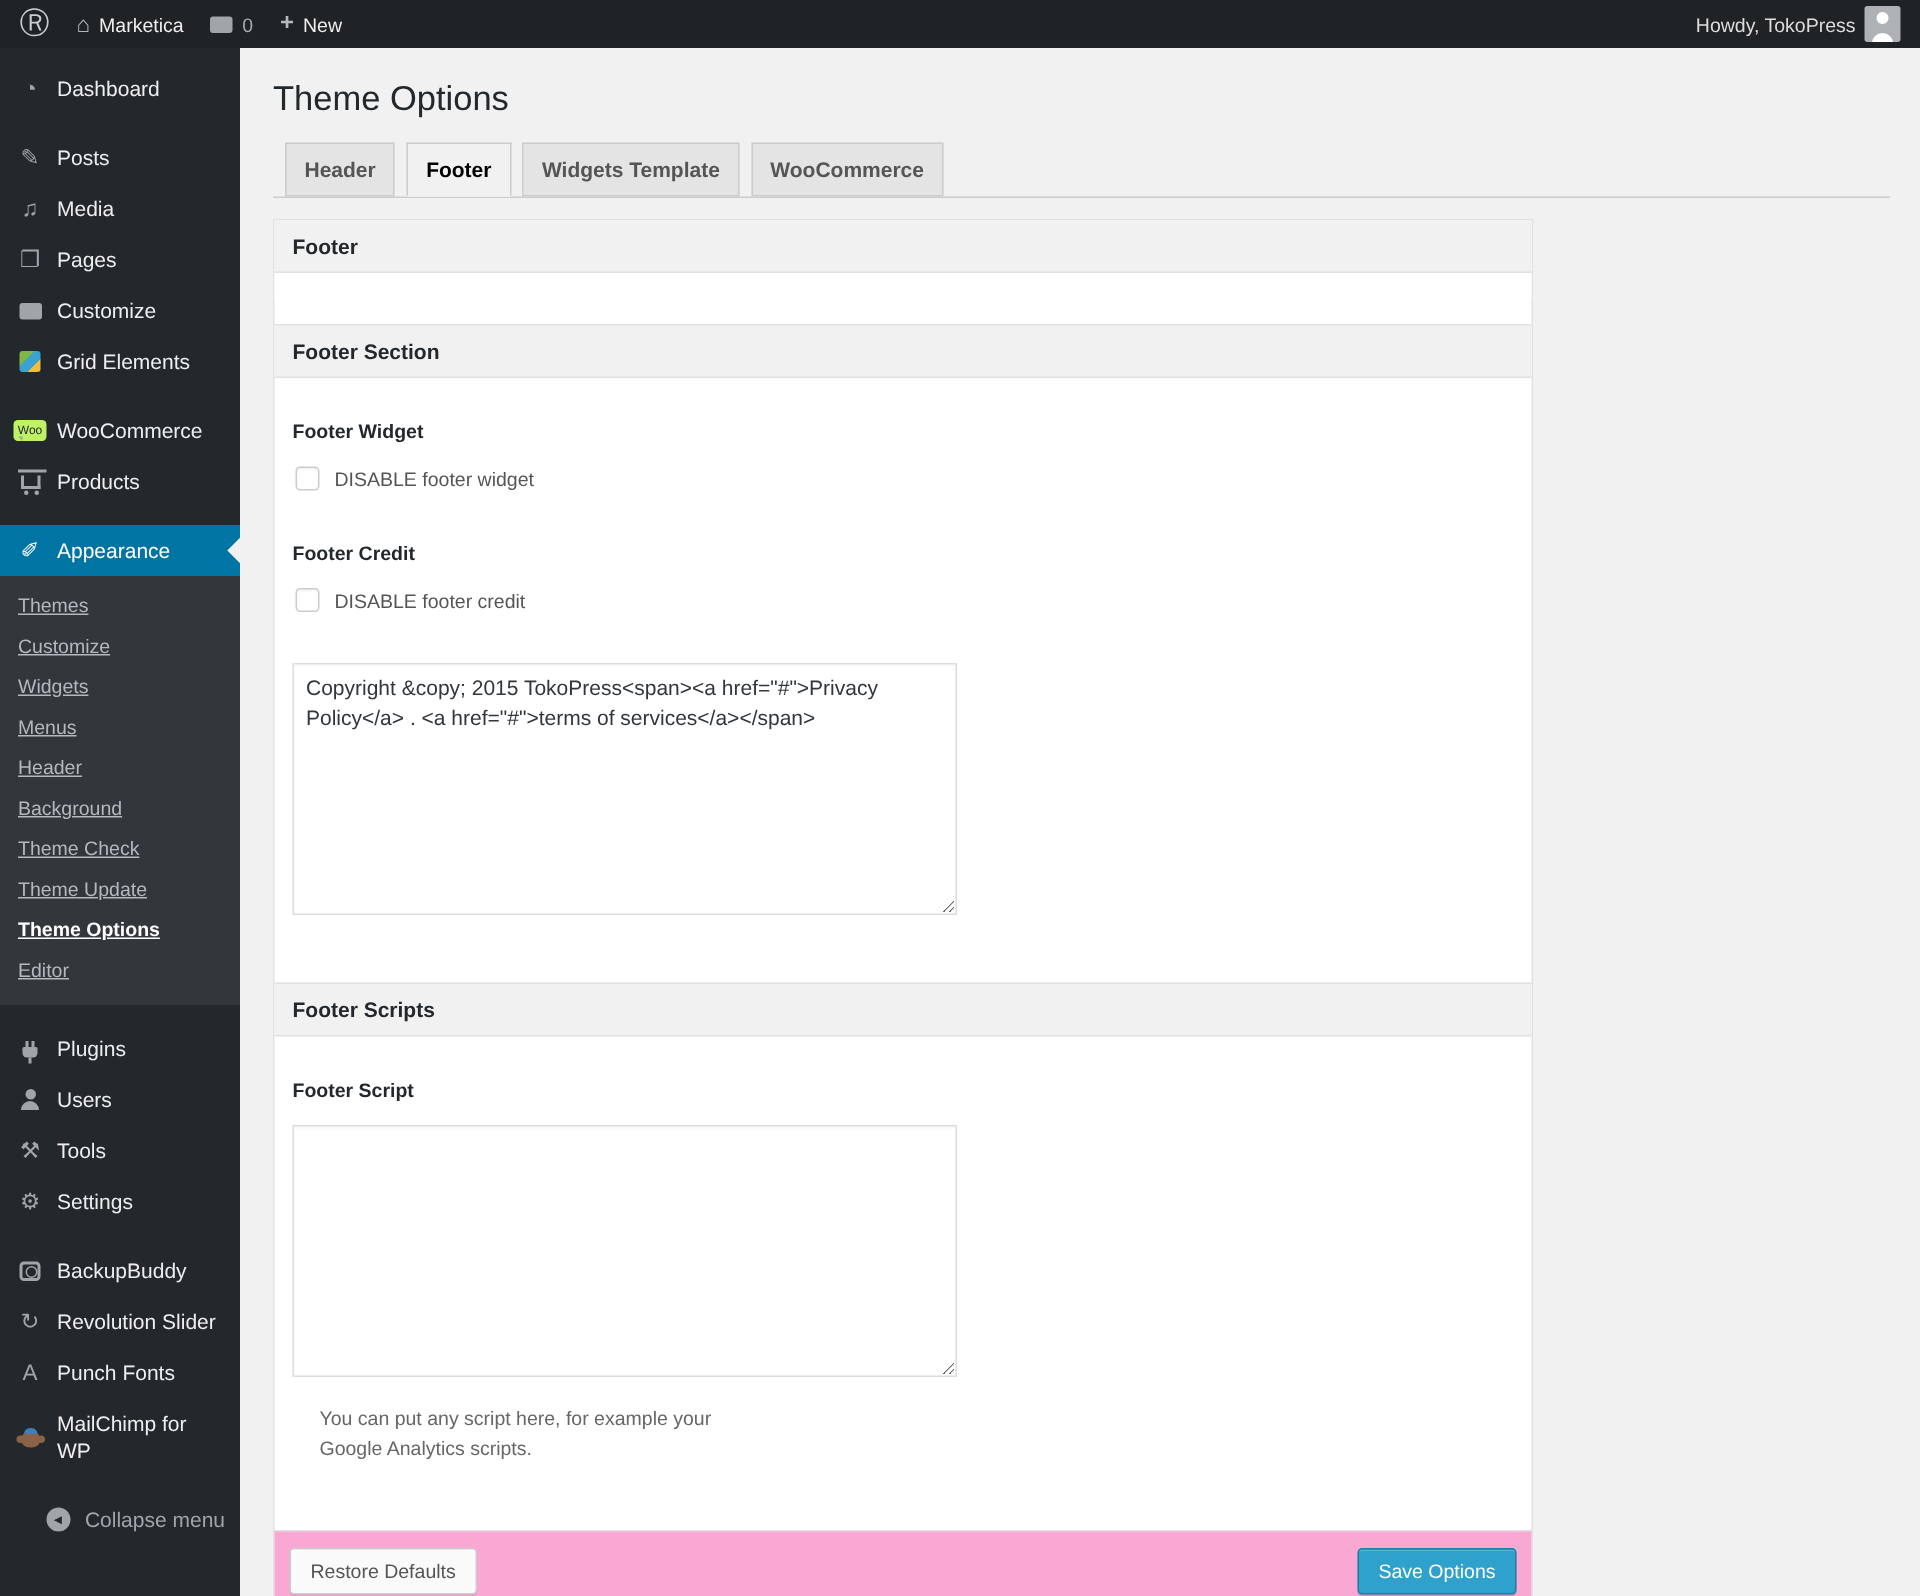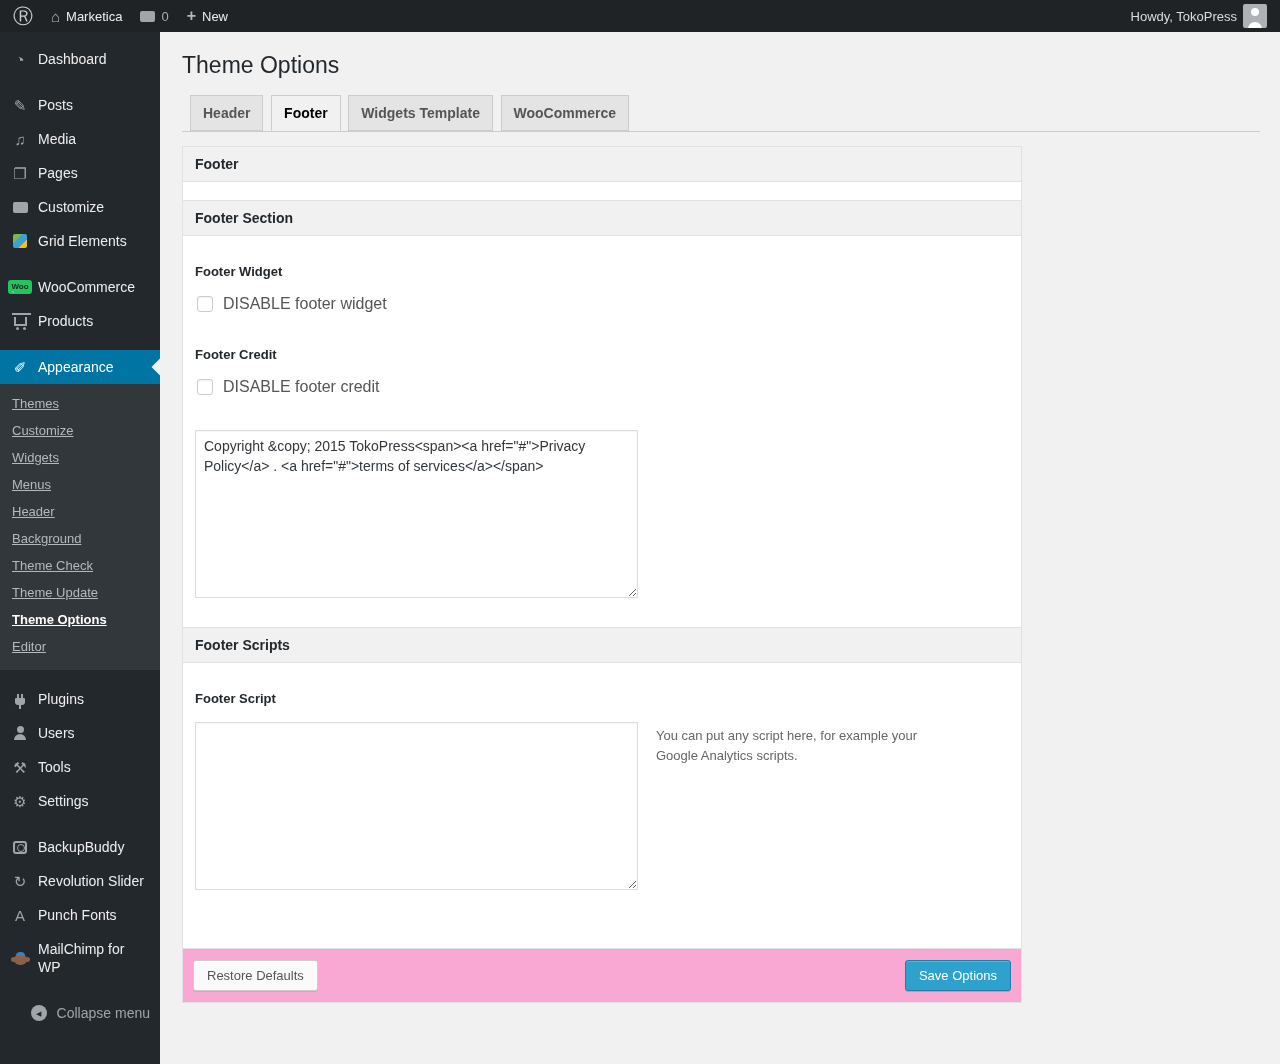--- a/index.html
+++ b/index.html
@@ -52,21 +52,21 @@
     width:12px; height:12px; transform:rotate(45deg); background:#f1f1f1;
   }
   .menu-gap { height:12px; }
   .submenu { background:#32373c; padding:6px 0 10px; }
   .submenu-item { padding:6px 12px; font-size:13px; color:#b4b9be; cursor:pointer;text-decoration:underline; }
   .submenu-item.current { color:#fff; font-weight:bold; }
 
   
   .grid-ico { width:14px; height:14px; border-radius:2px;
     background:linear-gradient(135deg,#82b541 0 35%,#3aa3d0 35% 68%,#f0bc39 68%); }
-  .woo-badge { background:#22c55e; color:#23282d; font-size:8px; font-weight:bold;
+  .woo-badge { background:#bef264; color:#23282d; font-size:8px; font-weight:normal;
     padding:3px 3px; border-radius:3px; line-height:1; position:relative; }
   .woo-badge::after { content:""; position:absolute; left:3px; bottom:-3px;
     border:3px solid transparent; border-top-color:#a0a5aa; border-right:0; }
   .cart-ico { position:relative; width:13px; height:9px; margin-top:1px;
     border-left:2px solid #a0a5aa; border-right:2px solid #a0a5aa; border-bottom:2px solid #a0a5aa; }
   .cart-ico::before { content:""; position:absolute; top:-4px; left:-4px; width:19px; height:2px; background:#a0a5aa; }
   .cart-ico::after { content:""; position:absolute; bottom:-6px; left:0;
     width:3px; height:3px; border-radius:50%; background:#a0a5aa; box-shadow:7px 0 0 #a0a5aa; }
   .person-ico { position:relative; width:14px; height:14px; }
   .person-ico::before { content:""; position:absolute; top:0; left:50%; margin-left:-3.5px;
@@ -100,40 +100,40 @@
     background:#e4e4e4; border:1px solid #ccc; font-size:14px; font-weight:600;
     color:#555; cursor:pointer; line-height:20px;
   }
   .nav-tab.active { background:#f1f1f1; border-bottom-color:#f1f1f1; color:#000; font-weight:700; }
 
   .panel { width:840px; margin-top:14px; background:#fff; border:1px solid #e1e1e1; }
   .panel-header {
     background:#f1f1f1; border-bottom:1px solid #e1e1e1;
     padding:9px 12px; font-size:14px; font-weight:700; color:#23282d;
   }
-  .panel-header.mid { border-top:1px solid #e1e1e1; }
+  .panel-header.mid { border-top:1px solid #e1e1e1;margin-top:16px; }
   .spacer-strip { height:18px; background:#fff; }
   .panel-body { padding:12px; }
 
   .field-label { font-size:13px; font-weight:700; color:#23282d; margin:16px 0 16px; }
   .check-row { display:flex; align-items:center; gap:10px; margin:0 2px 34px; }
   .check-row input[type=checkbox] {
     appearance:none; -webkit-appearance:none; width:16px; height:16px;
     border:1px solid #ccc; border-radius:3px; background:#fff;
     box-shadow:inset 0 1px 2px rgba(0,0,0,.06); cursor:pointer;
   }
-  .check-label { font-size:16px; color:#555; }
+  .check-label { font-size:13px; color:#555; }
 
   textarea.opt-textarea {
     width:443px; height:168px; border:1px solid #ddd; background:#fff;
     padding:6px 8px; font-family:"Liberation Sans","DejaVu Sans",sans-serif;
     font-size:14px; color:#32373c; line-height:1.4; resize:both;
     box-shadow:inset 0 1px 2px rgba(0,0,0,.04); margin-bottom:14px;
   }
-  .script-row { display:flex; align-items:flex-start; margin-bottom:32px; }
+  .script-row { display:flex; align-items:flex-start; margin-bottom:32px;flex-direction:column; }
   .script-help { width:300px; margin-left:18px; padding-top:4px; font-size:13px; color:#666; line-height:1.55; }
 
   .panel-footer {
     background:#f9a8d4; border-top:1px solid #e1e1e1; padding:11px 10px;
     display:flex; justify-content:space-between; align-items:center;
   }
   .btn {
     display:inline-block; font-size:13px; line-height:1; padding:8px 13px;
     border-radius:3px; cursor:pointer; font-family:inherit;
   }

